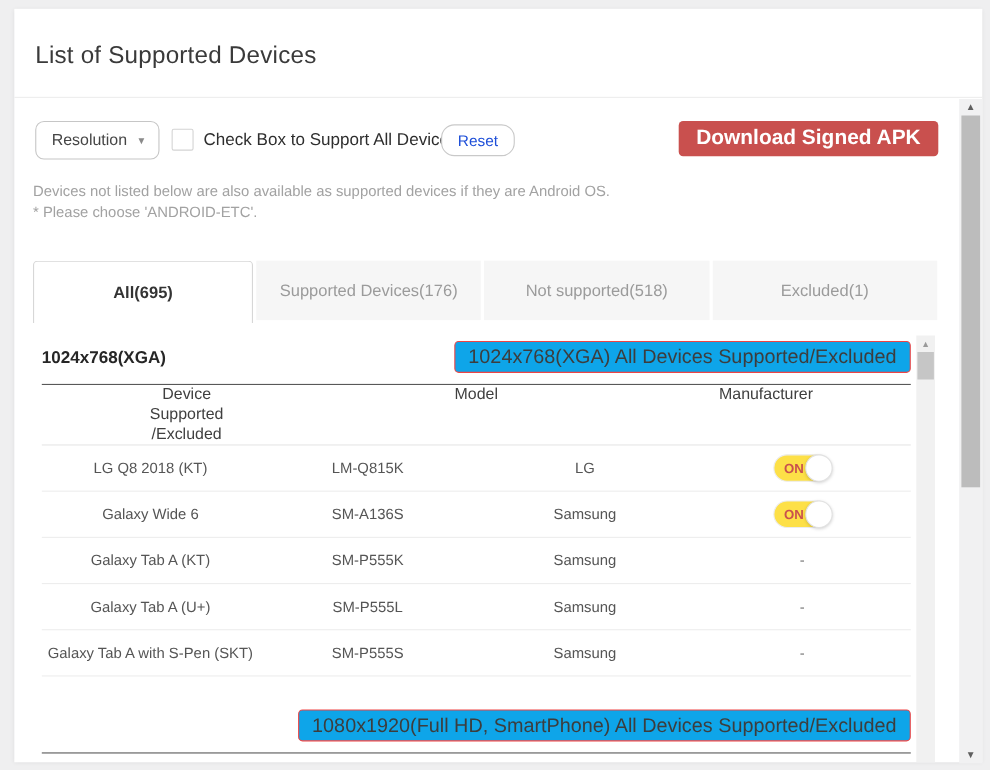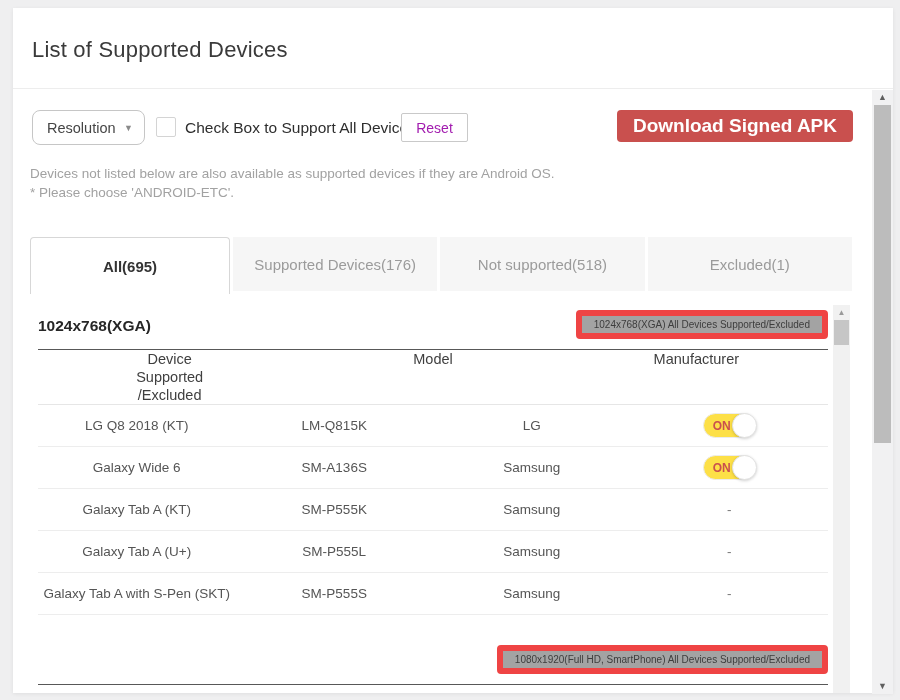--- a/index.html
+++ b/index.html
@@ -29,22 +29,22 @@
   }
   .select .lbl { font-size:14.5px; color:#454545; }
   .select .caret { font-size:9px; color:#8a8a8a; }
   .checkbox {
     position:absolute; left:143px; top:109px; width:20px; height:20px;
     border:1px solid #d4d4d4; border-radius:2px; background:#fff; cursor:pointer;
   }
   .cb-label { position:absolute; left:172px; top:111px; font-size:15.5px; font-weight:500; color:#2e2e2e; }
   .reset-btn {
     position:absolute; left:388px; top:105px; width:67px; height:29px;
-    border:1px solid #c9c9c9; border-radius:2px; background:#fff;
-    font-size:14px; color:#a21caf; font-family:inherit; cursor:pointer;
+    border:1px solid #c9c9c9; border-radius:12px; background:#fff;
+    font-size:14px; color:#1d4ed8; font-family:inherit; cursor:pointer;
   }
   .download-btn {
     position:absolute; right:40px; top:102px; height:32px; padding:0 16px;
     border:none; border-radius:4px; background:#c9504e; color:#fff;
     font-weight:bold; font-size:19px; font-family:inherit; cursor:pointer;
   }
 
   .notes { position:absolute; left:17px; top:156px; font-size:13.5px; color:#a2a2a2; line-height:19px; }
 
   
@@ -57,22 +57,22 @@
     flex:0 0 200px; background:#fff; border:1px solid #d7d7d7; border-bottom:none;
     border-radius:4px 4px 0 0; color:#333; font-weight:bold; height:57px;
   }
 
   
   .sec-title { position:absolute; left:25px; font-size:15.5px; font-weight:bold; color:#262626; }
   #sec1-title { top:309px; }
   #sec2-title { top:644px; }
   .bulk-btn {
     position:absolute; right:65px; height:29px; padding:0 12px;
-    border:6px solid #ef4444; border-radius:4px; background:#a3a3a3;
-    font-size:10px; color:#3d3d3d; font-family:inherit; cursor:pointer;
+    border:1px solid #ef4444; border-radius:4px; background:#0ea5e9;
+    font-size:18px; color:#3d3d3d; font-family:inherit; cursor:pointer;
   }
   #bulk1 { top:302px; }
   #bulk2 { top:637px; }
 
   
   .dtable { position:absolute; left:25px; top:341px; width:790px; border-top:1px solid #585858; background:#fff; }
   .thead {
     display:grid; grid-template-columns:1fr 1fr 1fr; height:55px;
     border-bottom:1px solid #e6e6e6; align-items:center;
   }

